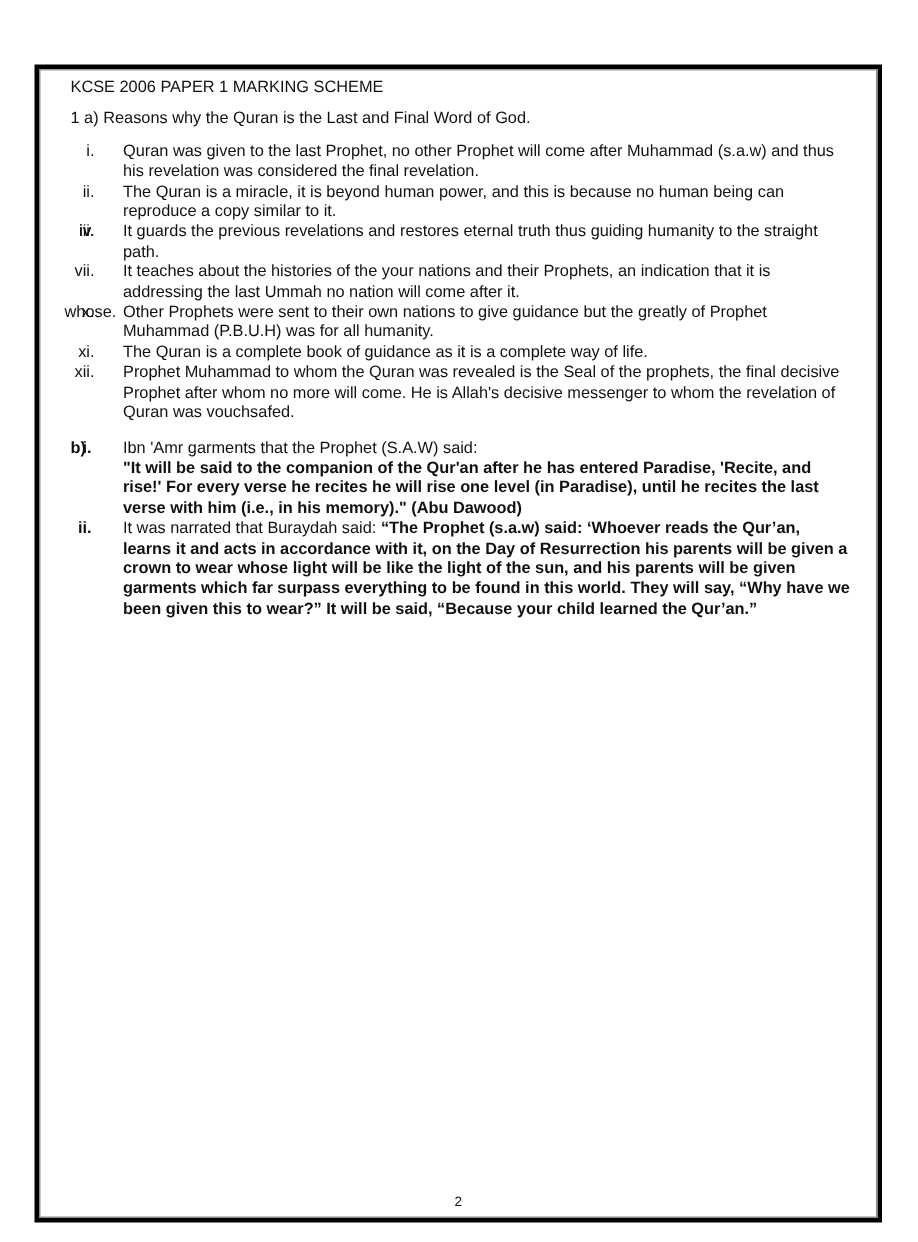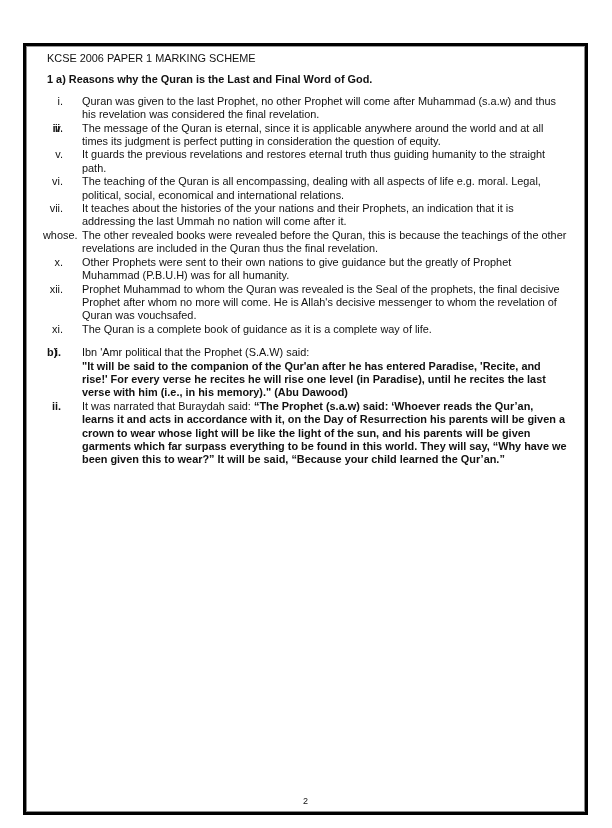--- a/index.html
+++ b/index.html
@@ -8,21 +8,21 @@
     .frame {
       position: absolute; left: 23px; top: 31px; width: 559px; height: 766px;
       border: 3px solid #000; box-sizing: content-box; margin-top: 12px;
     }
     .frame-inner {
       position: absolute; left: 0; top: 0; right: 0; bottom: 0;
       border: 1px solid #8a8a8a; border-top-color:#9a9a9a;
     }
     .content { position: absolute; left: 21px; top: 6px; width: 520px; font-size: 10.9px; line-height: 13.4px; }
     .doc-header { margin: 0; font-weight: normal; font-size: 10.9px; }
-    .section-heading { margin: 8px 0 0 0; font-weight: bold; font-size: 10.9px; }
+    .section-heading { margin: 8px 0 0 0; font-weight: normal; font-size: 10.9px; }
     ol.items { list-style: none; margin: 8px 0 0 0; padding: 0; }
     ol.items li { position: relative; padding-left: 35px; margin: 0; }
     ol.items li .num { position: absolute; left: -4px; width: 20px; text-align: right; }
     .b-heading { position: relative; margin: 10px 0 0 0; font-weight: bold; padding-left: 35px; }
     .b-heading .b-label { position: absolute; left: 0; }
     ol.items.b { margin-top: 10px; }
     ol.items.b li .num { font-weight: bold; left: -6px; }
     .bold { font-weight: bold; }
     .para { display: block; }
     .page-number { position: absolute; left: 0; right: 0; top: 750px; text-align: center; font-size: 9px; }
@@ -32,38 +32,37 @@
 
 <div class="frame">
   <div class="frame-inner"></div>
   <div class="content">
     <p class="doc-header">KCSE 2006 PAPER 1 MARKING SCHEME</p>
 
     <p class="section-heading">1 a) Reasons why the Quran is the Last and Final Word of God.</p>
 
     <ol class="items">
       <li><span class="num">i.</span><span>Quran was given to the last Prophet, no other Prophet will come after Muhammad (s.a.w) and thus his revelation was considered the final revelation.</span></li>
-      <li><span class="num">ii.</span></li>
+      <li><span class="num">ii.</span><span>The Quran is a miracle, it is beyond human power, and this is because no human being can reproduce a copy similar to it.</span></li>
       <li><span class="num">iii.</span></li>
-      <li><span class="num">iv.</span><span>The message of the Quran is eternal, since it is applicable anywhere around the world and at all times its judgment is perfect putting in consideration the question of equity.</span></li>
+      <li><span class="num">iv.</span></li>
       <li><span class="num">v.</span><span>It guards the previous revelations and restores eternal truth thus guiding humanity to the straight path.</span></li>
-      <li><span class="num">vi.</span><span>The teaching of the Quran is all encompassing, dealing with all aspects of life e.g. moral. Legal, political, social, economical and international relations.</span></li>
       <li><span class="num">vii.</span><span>It teaches about the histories of the your nations and their Prophets, an indication that it is addressing the last Ummah no nation will come after it.</span></li>
-      <li><span class="num">whose.</span><span>The other revealed books were revealed before the Quran, this is because the teachings of the other revelations are included in the Quran thus the final revelation.</span></li>
+      <li><span class="num">whose.</span></li>
       <li><span class="num">x.</span><span>Other Prophets were sent to their own nations to give guidance but the greatly of Prophet Muhammad (P.B.U.H) was for all humanity.</span></li>
+      <li><span class="num">xi.</span><span>The Quran is a complete book of guidance as it is a complete way of life.</span></li>
       <li><span class="num">xii.</span><span>Prophet Muhammad to whom the Quran was revealed is the Seal of the prophets, the final decisive Prophet after whom no more will come.  He is Allah's decisive messenger to whom the revelation of Quran was vouchsafed.</span></li>
-      <li><span class="num">xi.</span><span>The Quran is a complete book of guidance as it is a complete way of life.</span></li>
     </ol>
 
     <p class="b-heading"><span class="b-label">b)</span></p>
 
     <ol class="items b">
       <li>
         <span class="num">i.</span>
-        <span class="para">Ibn 'Amr political that the Prophet (S.A.W) said:</span>
+        <span class="para">Ibn 'Amr garments that the Prophet (S.A.W) said:</span>
         <span class="para bold">"It will be said to the companion of the Qur'an after he has entered Paradise, 'Recite, and rise!' For every verse he recites he will rise one level (in Paradise), until he recites the last verse with him (i.e., in his memory)." (Abu Dawood)</span>
       </li>
       <li>
         <span class="num">ii.</span>
         <span class="para"><span>It was narrated that Buraydah said: </span><span class="bold">“The Prophet (s.a.w) said: ‘Whoever reads the Qur’an, learns it and acts in accordance with it, on the Day of Resurrection his parents will be given a crown to wear whose light will be like the light of the sun, and his parents will be given garments which far surpass everything to be found in this world. They will say, “Why have we been given this to wear?” It will be said, “Because your child learned the Qur’an.”</span></span>
       </li>
     </ol>
   </div>
   <div class="page-number">2</div>
 </div>

